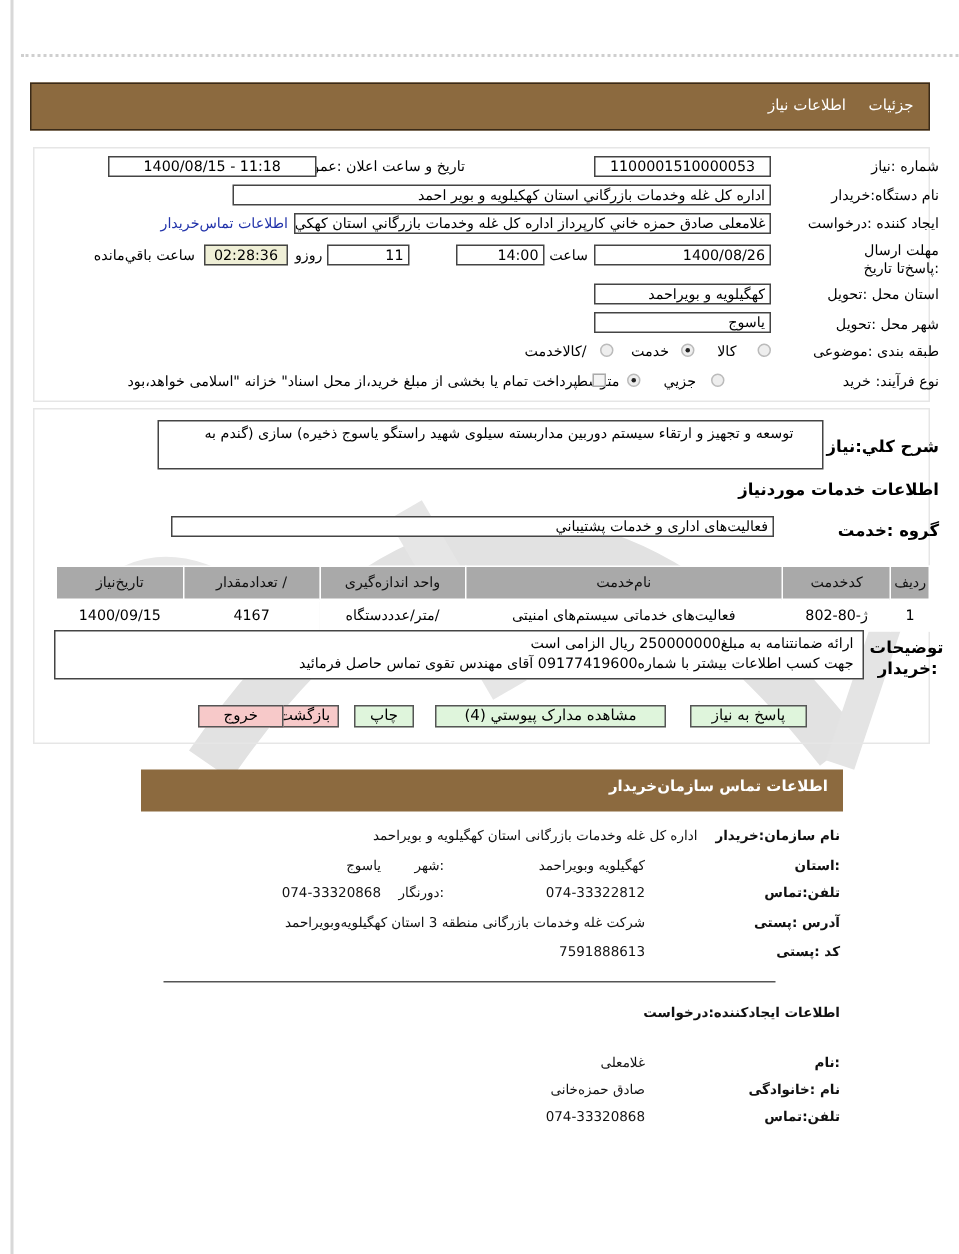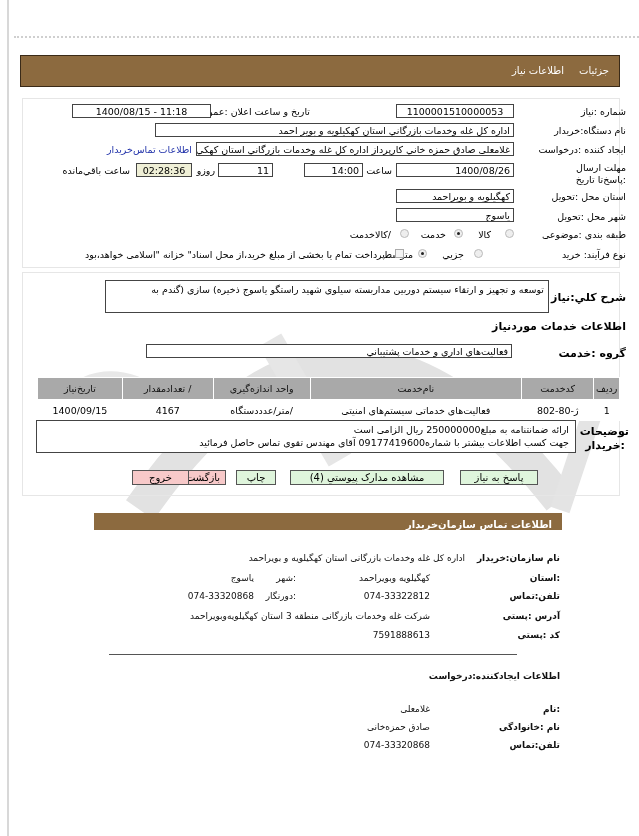--- a/index.html
+++ b/index.html
@@ -18,21 +18,21 @@
   .radio{position:absolute;width:9px;height:9px;border-radius:50%;border:1px solid #bbb;background:#eee;box-sizing:border-box;}
   .radio.on::after{content:"";position:absolute;left:2px;top:2px;width:3px;height:3px;border-radius:50%;background:#222;}
   .check{position:absolute;width:9px;height:9px;border:1px solid #aaa;background:#f4f4f4;box-sizing:border-box;}
   .bold{font-weight:bold;font-size:11px;}
   table.grid{position:absolute;border-collapse:collapse;font-size:9.5px;direction:rtl;}
   table.grid th{background:#a9a9a9;color:#111;font-weight:normal;height:19px;border:1px solid #fff;}
   table.grid td{background:#fff;height:18px;text-align:center;border:1px solid #fff;}
   .btn{position:absolute;height:15px;line-height:14px;font-size:10px;text-align:center;border:1px solid #555;box-sizing:border-box;direction:rtl;}
   .btn.green{background:#dff5dc;}
   .btn.red{background:#f7c9c9;}
-  .sect{position:absolute;left:94px;top:513px;width:468px;height:17px;background:#8c6a3f;}
+  .sect{position:absolute;left:94px;top:513px;width:468px;height:28px;background:#8c6a3f;}
   .sect span{position:absolute;right:10px;top:6px;color:#fff;font-weight:bold;font-size:10px;direction:rtl;}
   .clbl{position:absolute;font-size:9px;white-space:nowrap;direction:rtl;color:#111;}
   .hr{position:absolute;left:109px;top:654px;width:408px;height:1px;background:#555;}
   .wm{position:absolute;pointer-events:none;}
 </style>
 </head>
 <body>
 
 <div class="leftbar"></div>
 <div class="dotline"></div>
@@ -89,27 +89,27 @@
 <span class="lbl" style="right:13px;top:249px;">نوع فرآيند: خريد</span>
 <span class="radio" style="left:474px;top:249px;"></span>
 <span class="lbl" style="right:175px;top:249px;">جزيي</span>
 <span class="radio on" style="left:418px;top:249px;"></span>
 <span class="lbl" style="right:226px;top:249px;">متوسط</span>
 <span class="check" style="left:395px;top:249px;"></span>
 <span class="lbl" style="right:254px;top:249px;">پرداخت تمام يا بخشی از مبلغ خريد،از محل اسناد" خزانه "اسلامی خواهد،بود</span>
 
 <div class="panel" style="left:22px;top:272px;width:596px;height:222px;background:transparent;"></div>
 <span class="lbl bold" style="right:13px;top:291px;">شرح کلي:نياز</span>
-<div style="position:absolute;left:105px;top:280px;width:444px;height:33px;border:1px solid #444;background:#fff;direction:rtl;font-size:9.5px;padding:2px 4px;box-sizing:border-box;line-height:13px;">
+<div style="position:absolute;left:105px;top:280px;width:444px;height:33px;border:1px solid #444;background:#fff;direction:rtl;font-size:9.5px;padding:2px 19px;box-sizing:border-box;line-height:13px;">
   <div>توسعه و تجهيز و ارتقاء سيستم دوربين مداربسته سيلوی شهيد راستگو ياسوج ذخيره) سازی (گندم به</div>
 </div>
 
 <span class="lbl bold" style="right:13px;top:320px;">اطلاعات خدمات موردنياز</span>
 <span class="lbl bold" style="right:13px;top:347px;">گروه :خدمت</span>
-<div class="box" style="left:114px;top:344px;width:366px;margin-left:32px;">فعاليت‌های اداری و خدمات پشتيباني</div>
+<div class="box" style="left:114px;top:344px;width:402px;">فعاليت‌های اداری و خدمات پشتيباني</div>
 
 <table class="grid" style="left:37px;top:377px;width:583px;">
   <tbody>
       <tr>
     <th style="width:22px;">رديف</th>
     <th style="width:68px;">کدخدمت</th>
     <th style="width:204px;">نام‌خدمت</th>
     <th style="width:92px;">واحد اندازه‌گيری</th>
     <th style="width:86px;">/ تعدادمقدار</th>
     <th style="width:80px;">تاريخ‌نياز</th>

